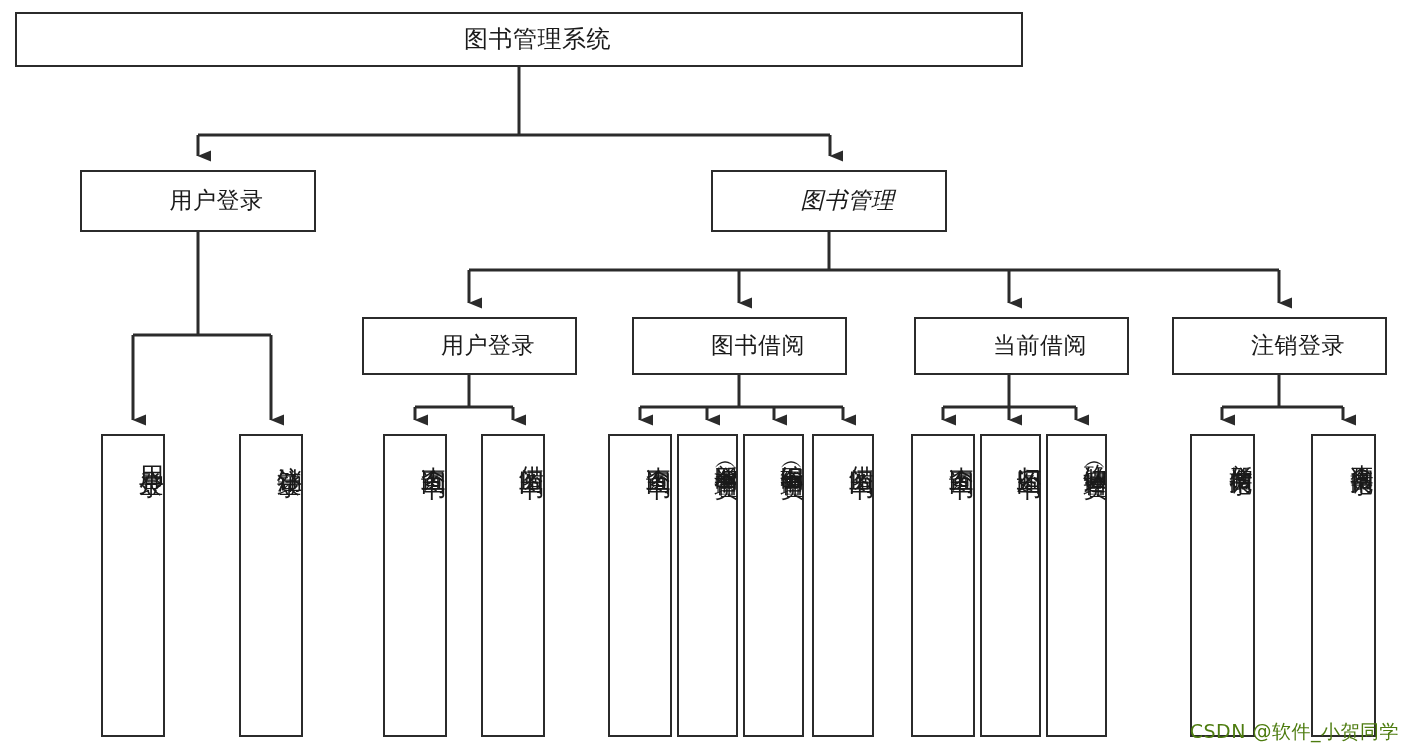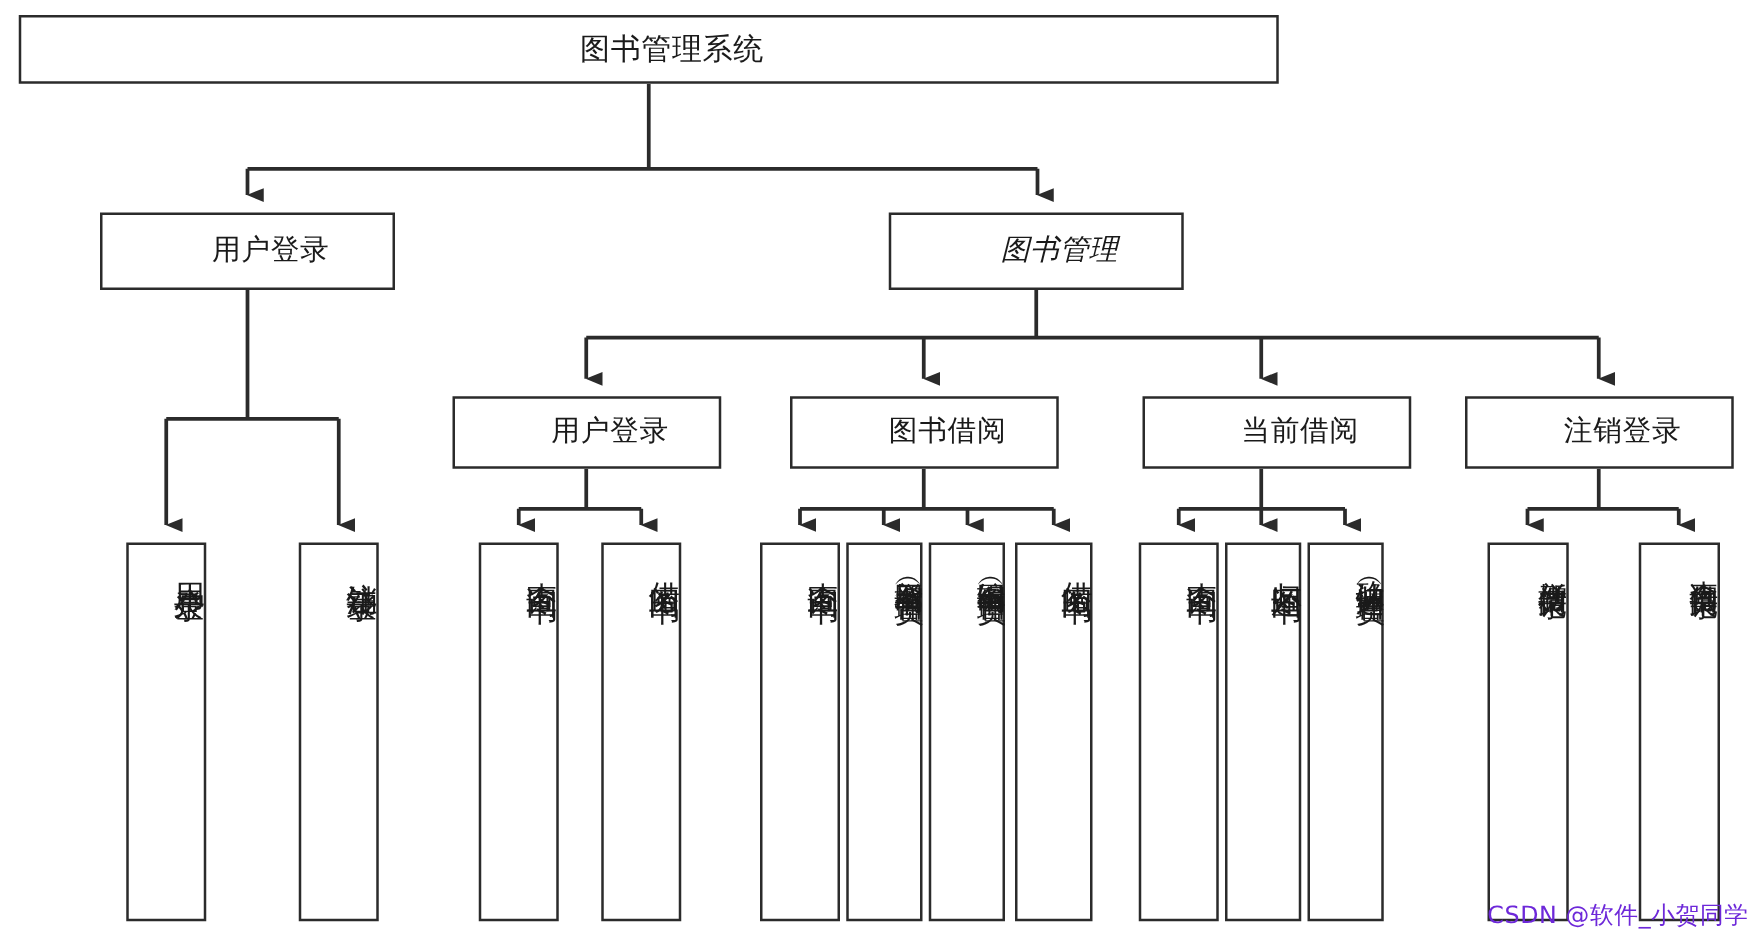--- a/index.html
+++ b/index.html
@@ -61,21 +61,21 @@
   
   .node.vert.narrow .label{
     font-size:23px;
     letter-spacing:2px;
   }
   .watermark{
     position:absolute;
     right:6px;
     bottom:2px;
     font-size:19px;
-    color:#6d28d9;
+    color:#4d7c0f;
     white-space:nowrap;
     letter-spacing:0.5px;
   }
 </style>
 </head>
 <body>
 
 <div id="canvas">
 
   <svg id="wires" viewBox="0 0 1405 747" xmlns="http://www.w3.org/2000/svg">

